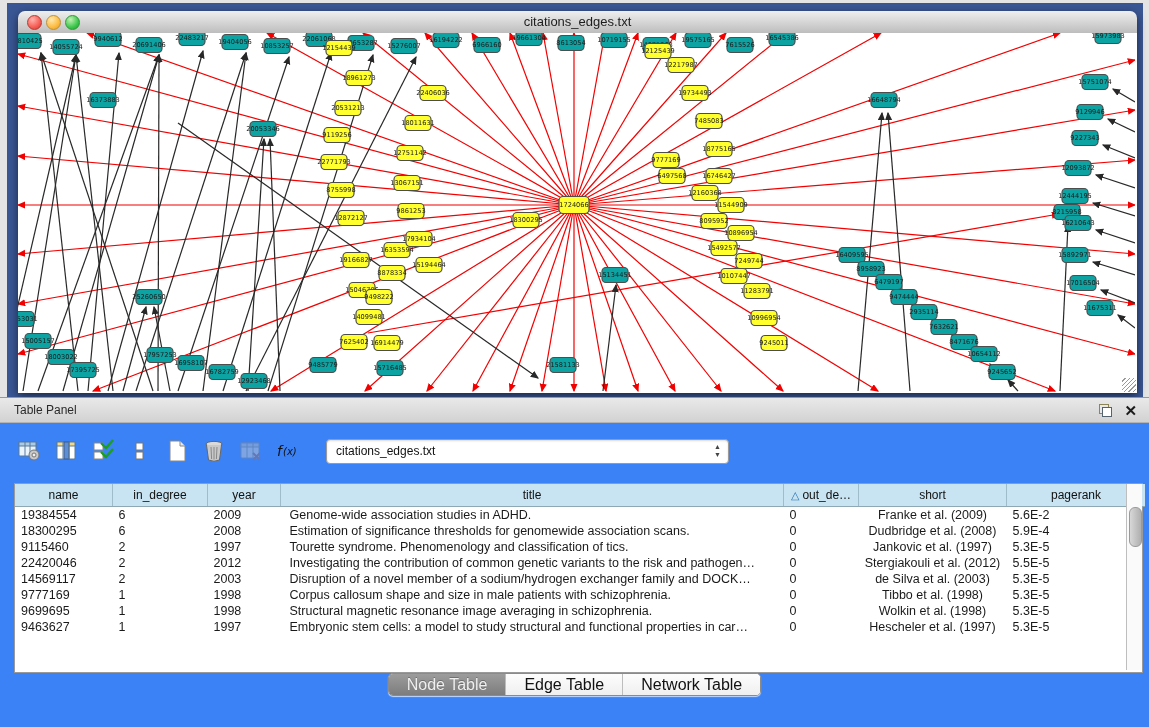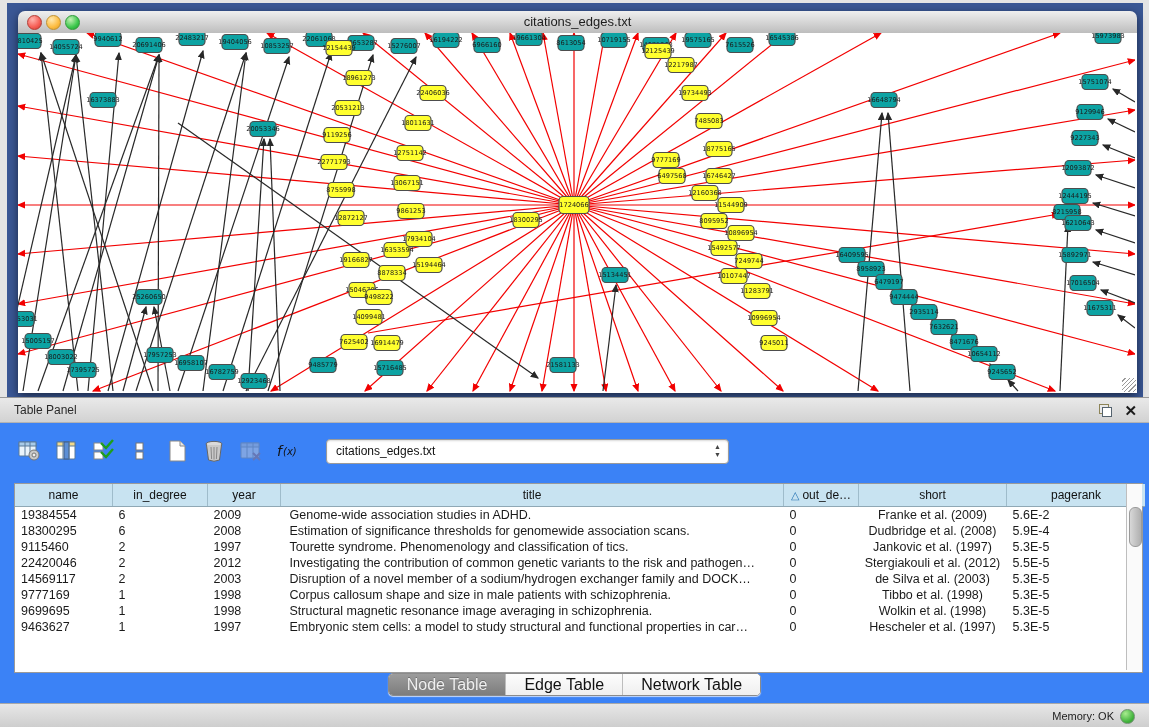--- a/index.html
+++ b/index.html
@@ -750,20 +750,14 @@
     </div>
 
     <div class="tabbar">
       <div class="seg" id="seg-tabs">
           <div class="tab sel">Node Table</div>
           <div class="tab">Edge Table</div>
           <div class="tab">Network Table</div>
         </div>
     </div>
 
-    <div class="statusbar">
-      <span class="mem">
-        <span>Memory: OK</span>
-        <span class="mem-dot"></span>
-      </span>
-    </div>
   </div>
 </div>
 
 </body></html>

